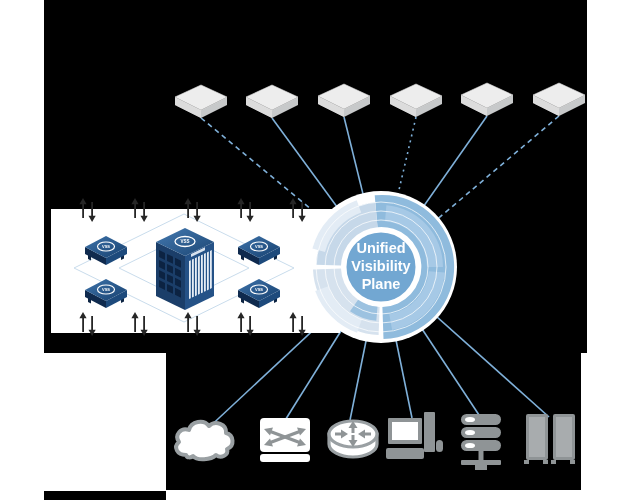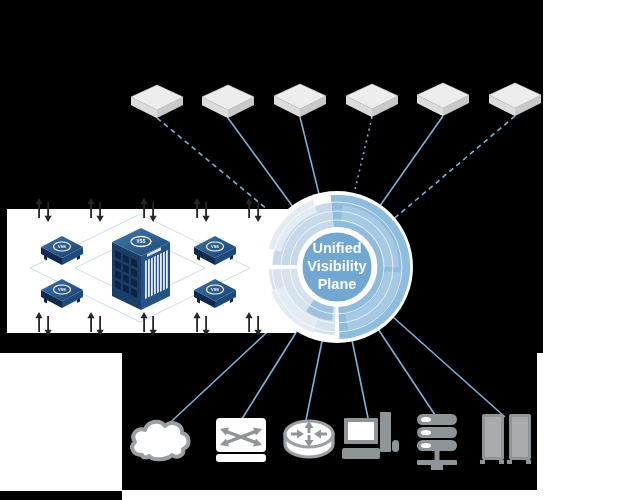--- a/index.html
+++ b/index.html
@@ -1,17 +1,17 @@
 <!DOCTYPE html>
 <html><head>
 <meta charset="utf-8">
 <style>
   html,body{margin:0;padding:0;}
   body{width:620px;height:500px;background:#ffffff;font-family:"Liberation Sans",sans-serif;overflow:hidden;}
-  #stage{position:relative;width:516px;height:500px;}
+  #stage{position:relative;width:516px;height:500px;padding-left:44px;}
   svg{display:block;}
   .hub-title{font-family:"Liberation Sans",sans-serif;font-weight:bold;font-size:14.5px;fill:#ffffff;}
   .logo-text{font-family:"Liberation Sans",sans-serif;font-weight:bold;fill:#ffffff;}
 </style>
 </head>
 <body>
 
 <div id="stage">
 <svg width="620" height="500" viewBox="0 0 620 500">
   <defs>

